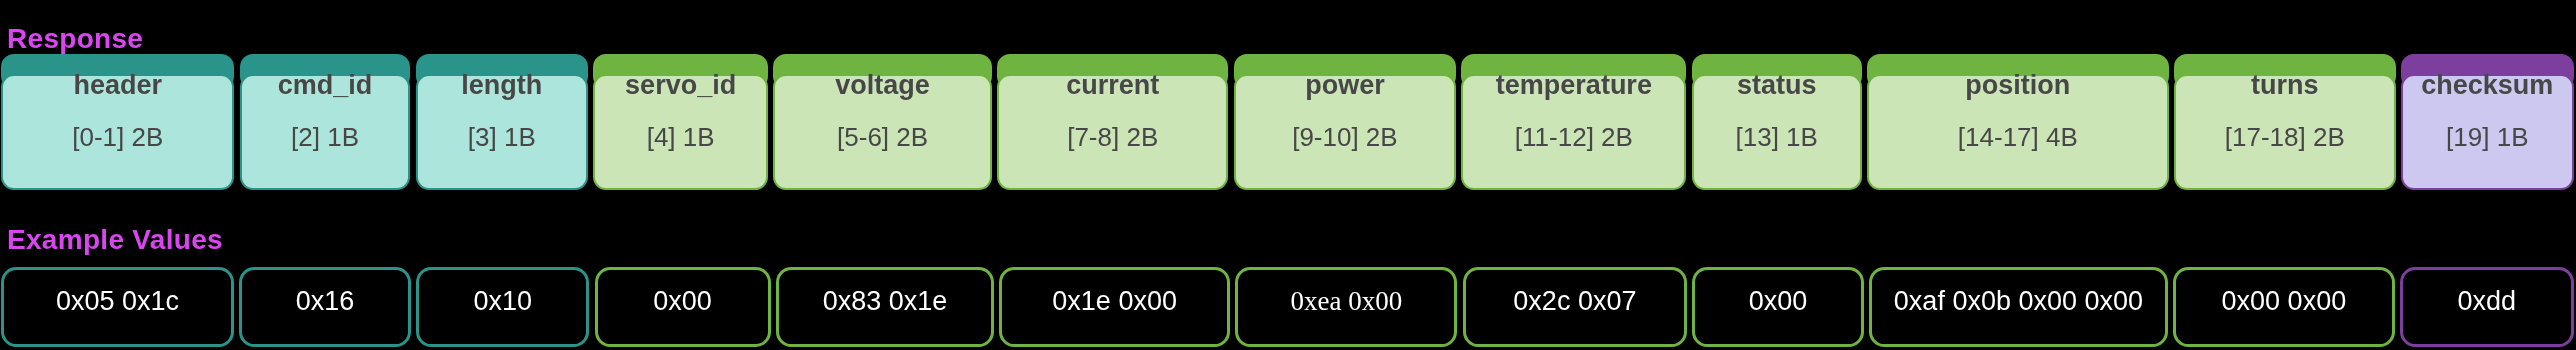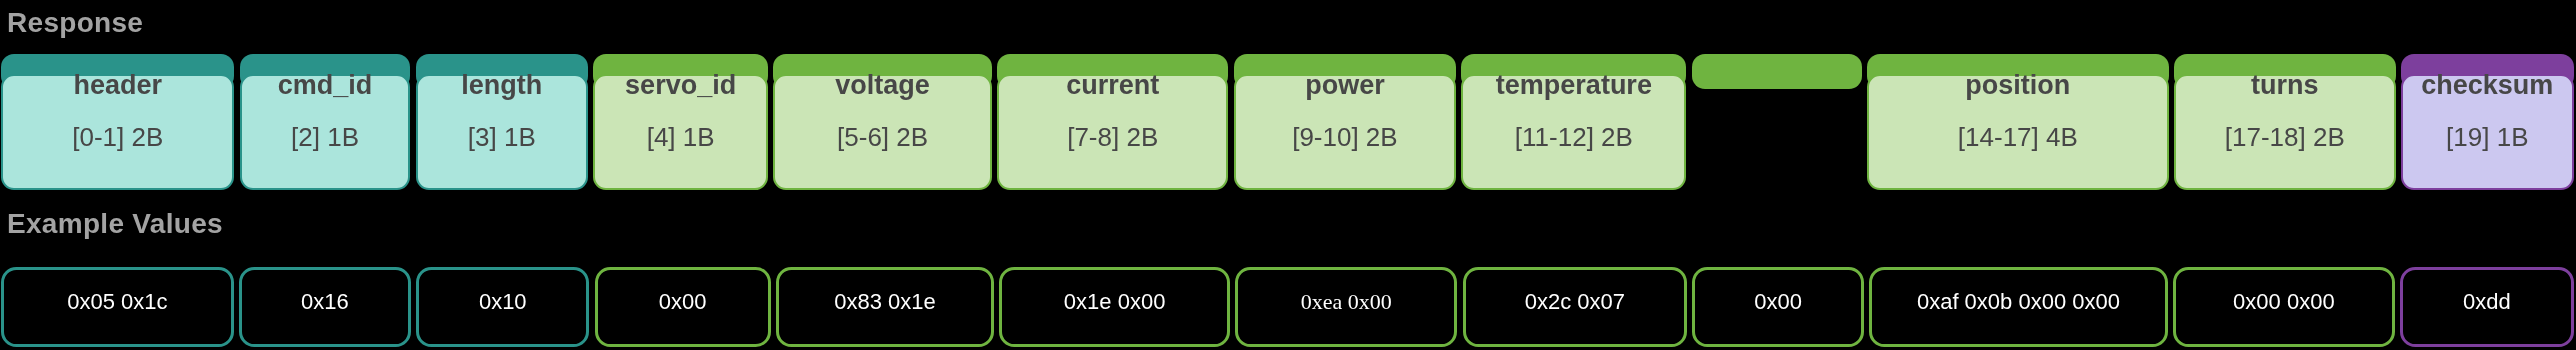--- a/index.html
+++ b/index.html
@@ -7,25 +7,26 @@
     position: relative;
     width: 2576px;
     height: 350px;
     background: #000;
     font-family: "Liberation Sans", sans-serif;
     overflow: hidden;
   }
   .title {
     position: absolute;
     left: 7px;
-    color: #a3a3a3;
+    color: #d946ef;
     font-size: 28px;
     font-weight: bold;
     letter-spacing: 0.3px;
     white-space: nowrap;
+    margin-top: 16px;
   }
   #response-title { top: 7px; }
   #example-title { top: 208px; }
 
   
   .g-teal   { --dk: var(--teal-dk);   --lt: var(--teal-lt); }
   .g-green  { --dk: var(--green-dk);  --lt: var(--green-lt); }
   .g-purple { --dk: var(--purple-dk); --lt: var(--purple-lt); }
 
   .fields-row {
@@ -85,21 +86,21 @@
     border: 3px solid var(--dk);
     border-radius: 15.3px;
     box-sizing: border-box;
     display: flex;
     align-items: center;
     justify-content: center;
     padding-bottom: 10.6px;
   }
   .vtext {
     color: var(--value-color);
-    font-size: 22px;
+    font-size: 27px;
     line-height: 1;
     white-space: nowrap;
   }
 </style>
 </head>
 <body>
 
 <div class="canvas">
   <div class="title" id="response-title">Response</div>
 
@@ -155,20 +156,24 @@
       </div>
       <div class="field g-green" style="flex-grow: 379;">
         <div class="cap"></div>
         <div class="fbody">
           <div class="fname">temperature</div>
           <div class="fbytes">[11-12] 2B</div>
         </div>
       </div>
       <div class="field g-green" style="flex-grow: 287;">
         <div class="cap"></div>
+        <div class="fbody">
+          <div class="fname">status</div>
+          <div class="fbytes">[13] 1B</div>
+        </div>
       </div>
       <div class="field g-green" style="flex-grow: 508;">
         <div class="cap"></div>
         <div class="fbody">
           <div class="fname">position</div>
           <div class="fbytes">[14-17] 4B</div>
         </div>
       </div>
       <div class="field g-green" style="flex-grow: 374;">
         <div class="cap"></div>

